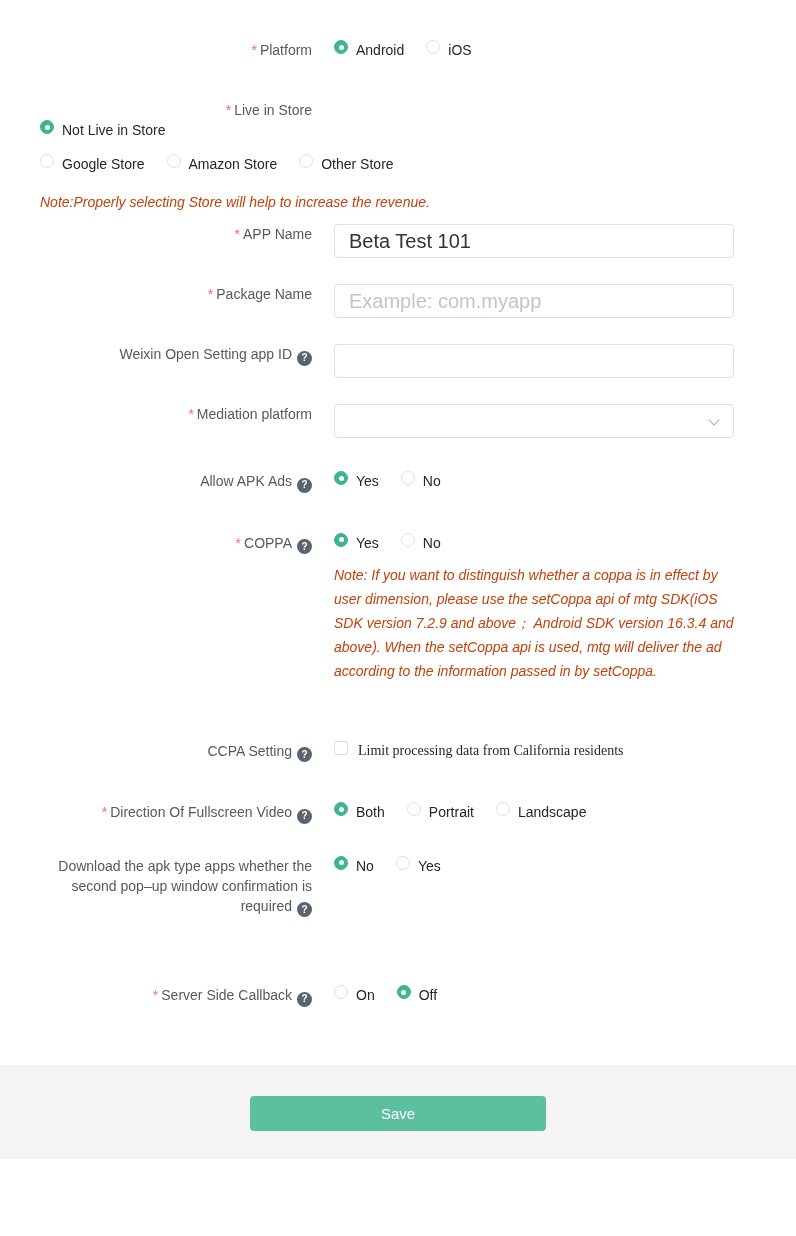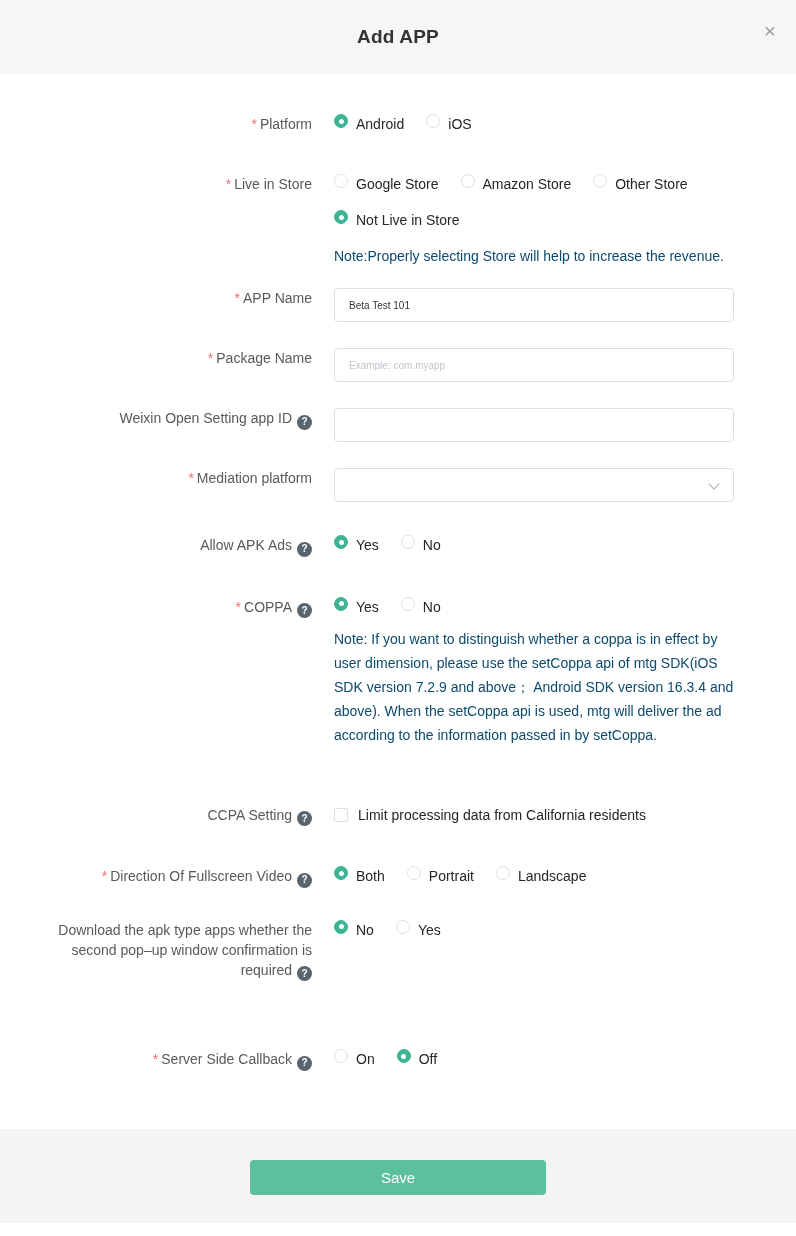--- a/index.html
+++ b/index.html
@@ -23,21 +23,21 @@
   }
 
   
   .dlg-body { padding:40px 62px 58px 40px; background:#fff; }
 
   .row { display:flex; align-items:flex-start; }
   .row.center { }
   .mb40 { margin-bottom:40px; }
   .mb26 { margin-bottom:26px; }
   .mb33 { margin-bottom:33px; }
-  .mb21 { margin-bottom:20px; }
+  .mb21 { margin-bottom:10px;flex-direction:column; }
   .mb42 { margin-bottom:58px; }
   .mb32 { margin-bottom:32px; }
   .mb68 { margin-bottom:68px; }
 
   .lbl {
     flex:none; width:272px; margin-right:22px; text-align:right;
     color:#595959; line-height:20px; font-size:14px;
   }
   .req { color:#f56c6c; margin-right:3px; }
   .help {
@@ -55,103 +55,99 @@
     flex:none; width:14px; height:14px; border-radius:50%;
     border:1px solid #dcdfe6; background:#fff; margin-right:8px; position:relative;
   }
   .rb.checked { background:#3fb495; border-color:#3fb495; }
   .rb.checked::after {
     content:""; position:absolute; left:50%; top:50%; width:5px; height:5px;
     margin:-2.5px 0 0 -2.5px; border-radius:50%; background:#fff;
   }
   .opt { color:#262626; font-size:14px; line-height:20px; }
 
-  .checkbox { display:inline-flex; align-items:center; cursor:pointer; height:20px; }
+  .checkbox { display:inline-flex; cursor:pointer; height:20px;font-family:Liberation Serif, serif; }
   .cb {
     flex:none; width:14px; height:14px; border:1px solid #dcdfe6; border-radius:2px;
     background:#fff; margin-right:10px;
   }
 
   .tinput {
     width:400px; height:34px; border:1px solid #dcdfe6; border-radius:4px;
-    padding:0 14px; font-family:"Liberation Sans", sans-serif; font-size:10px;
+    padding:0 14px; font-family:"Liberation Sans", sans-serif; font-size:20px;
     color:#333; background:#fff; outline:none; display:block;
   }
   .tinput::placeholder { color:#c0c4cc; }
 
   .select {
     position:relative; width:400px; height:34px; border:1px solid #dcdfe6;
     border-radius:4px; background:#fff; cursor:pointer;
   }
   .select .chev {
     position:absolute; right:15px; top:11px; width:8px; height:8px;
     border-right:1.5px solid #a9aeb8; border-bottom:1.5px solid #a9aeb8;
     transform:rotate(45deg);
   }
 
-  .note { width:400px; color:#0c4a6e; font-size:14px; line-height:24px; }
+  .note { width:400px; color:#c2410c; font-size:14px; line-height:24px;font-style:italic; }
   .live-line1 { margin-bottom:16px; }
   .live-line2 { margin-bottom:14px; }
   .coppa-line { margin-bottom:10px; }
 
   
   .dlg-footer { height:94px; background:#f4f4f5; padding-top:31px; }
   .save-btn {
     display:block; margin:0 auto; width:296px; height:35px;
     background:#5cbf9f; color:#fff; border:none; border-radius:4px;
     font-size:15px; font-family:"Liberation Sans", sans-serif; cursor:pointer;
   }
 </style>
 </head>
 <body>
 
 <div class="dialog">
 
-  <div class="dlg-header">
-    <div class="dlg-title">Add APP</div>
-    <button class="dlg-close">×</button>
-  </div>
 
   <div class="dlg-body">
 
     <div class="row mb40">
       <div class="lbl"><span class="req">*</span><span>Platform</span></div>
       <div class="ctl opt-line">
         <label class="radio">
           <span class="rb checked"></span>
           <span class="opt">Android</span>
         </label>
         <label class="radio">
           <span class="rb"></span>
           <span class="opt">iOS</span>
         </label>
       </div>
     </div>
 
     <div class="row mb21">
       <div class="lbl"><span class="req">*</span><span>Live in Store</span></div>
       <div class="ctl">
-        <div class="opt-line live-line1">
-          <label class="radio">
-            <span class="rb"></span>
-            <span class="opt">Google Store</span>
-          </label>
-          <label class="radio">
-            <span class="rb"></span>
-            <span class="opt">Amazon Store</span>
-          </label>
-          <label class="radio">
-            <span class="rb"></span>
-            <span class="opt">Other Store</span>
-          </label>
-        </div>
         <div class="opt-line live-line2">
           <label class="radio">
             <span class="rb checked"></span>
             <span class="opt">Not Live in Store</span>
+          </label>
+        </div>
+        <div class="opt-line live-line1">
+          <label class="radio">
+            <span class="rb"></span>
+            <span class="opt">Google Store</span>
+          </label>
+          <label class="radio">
+            <span class="rb"></span>
+            <span class="opt">Amazon Store</span>
+          </label>
+          <label class="radio">
+            <span class="rb"></span>
+            <span class="opt">Other Store</span>
           </label>
         </div>
         <div class="note">Note:Properly selecting Store will help to increase the revenue.</div>
       </div>
     </div>
 
     <div class="row center mb26">
       <div class="lbl"><span class="req">*</span><span>APP Name</span></div>
       <div class="ctl">
         <input class="tinput" value="Beta Test 101" style="">

